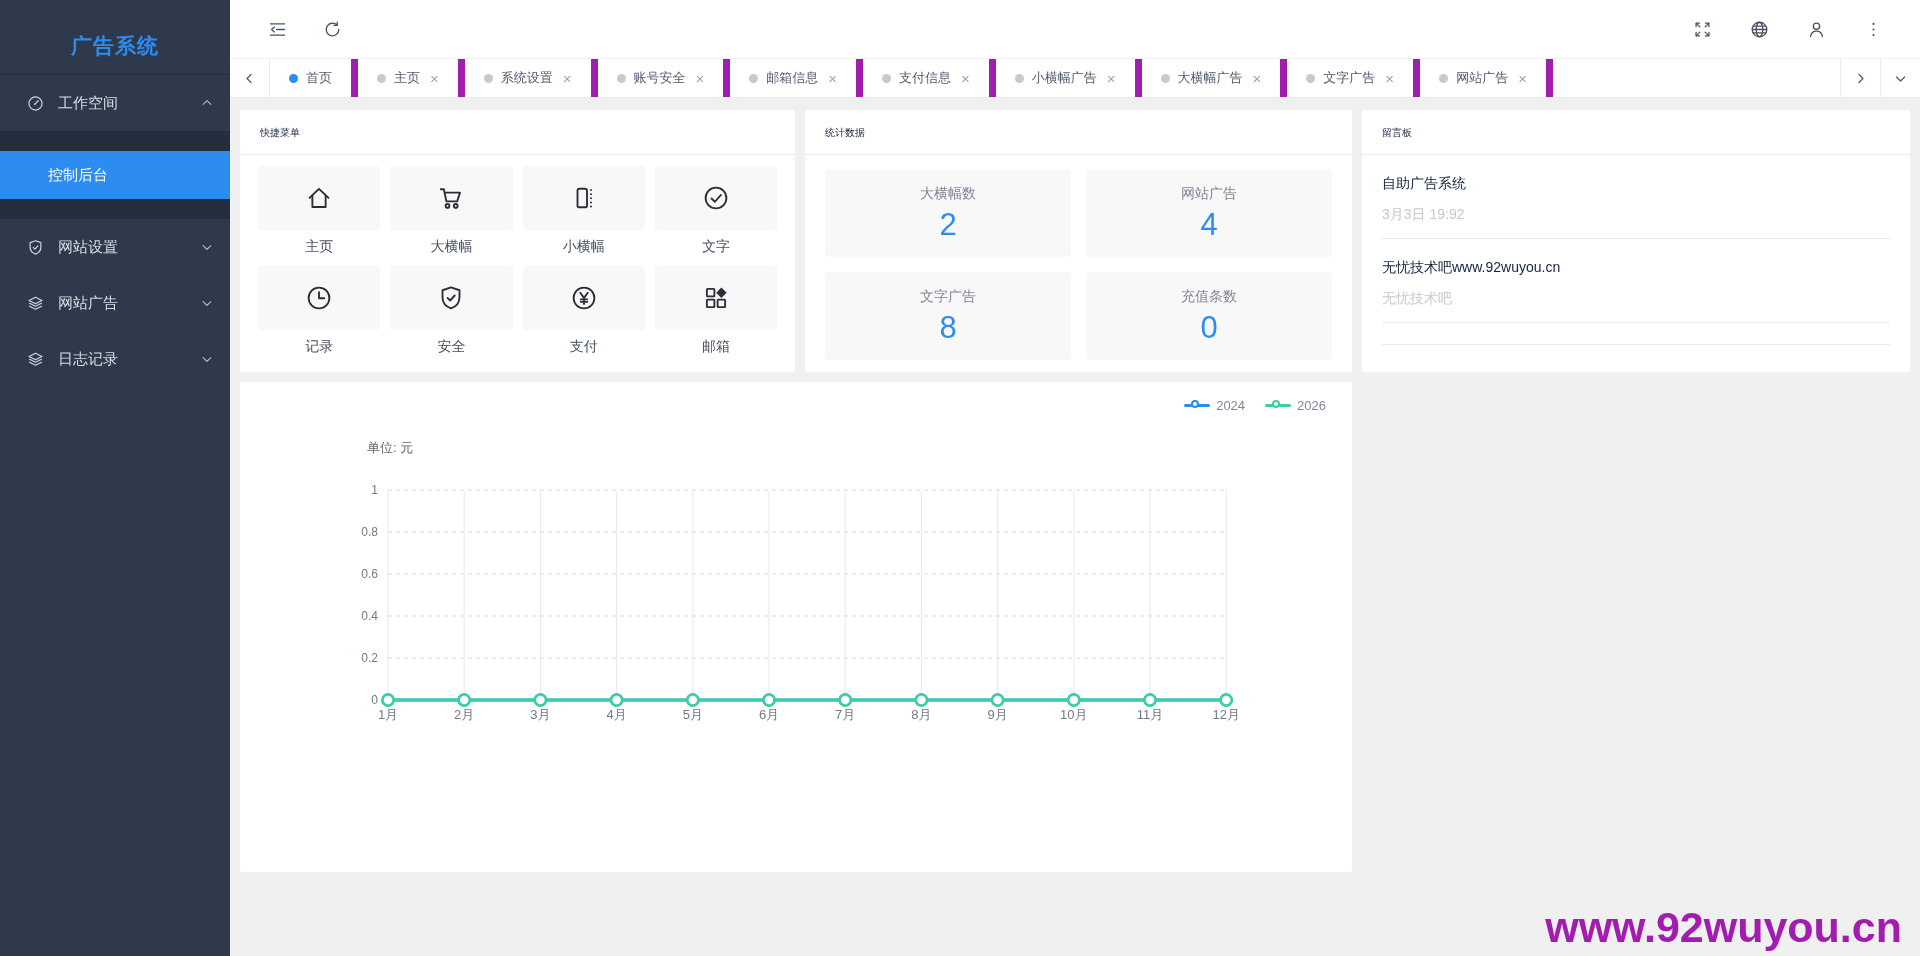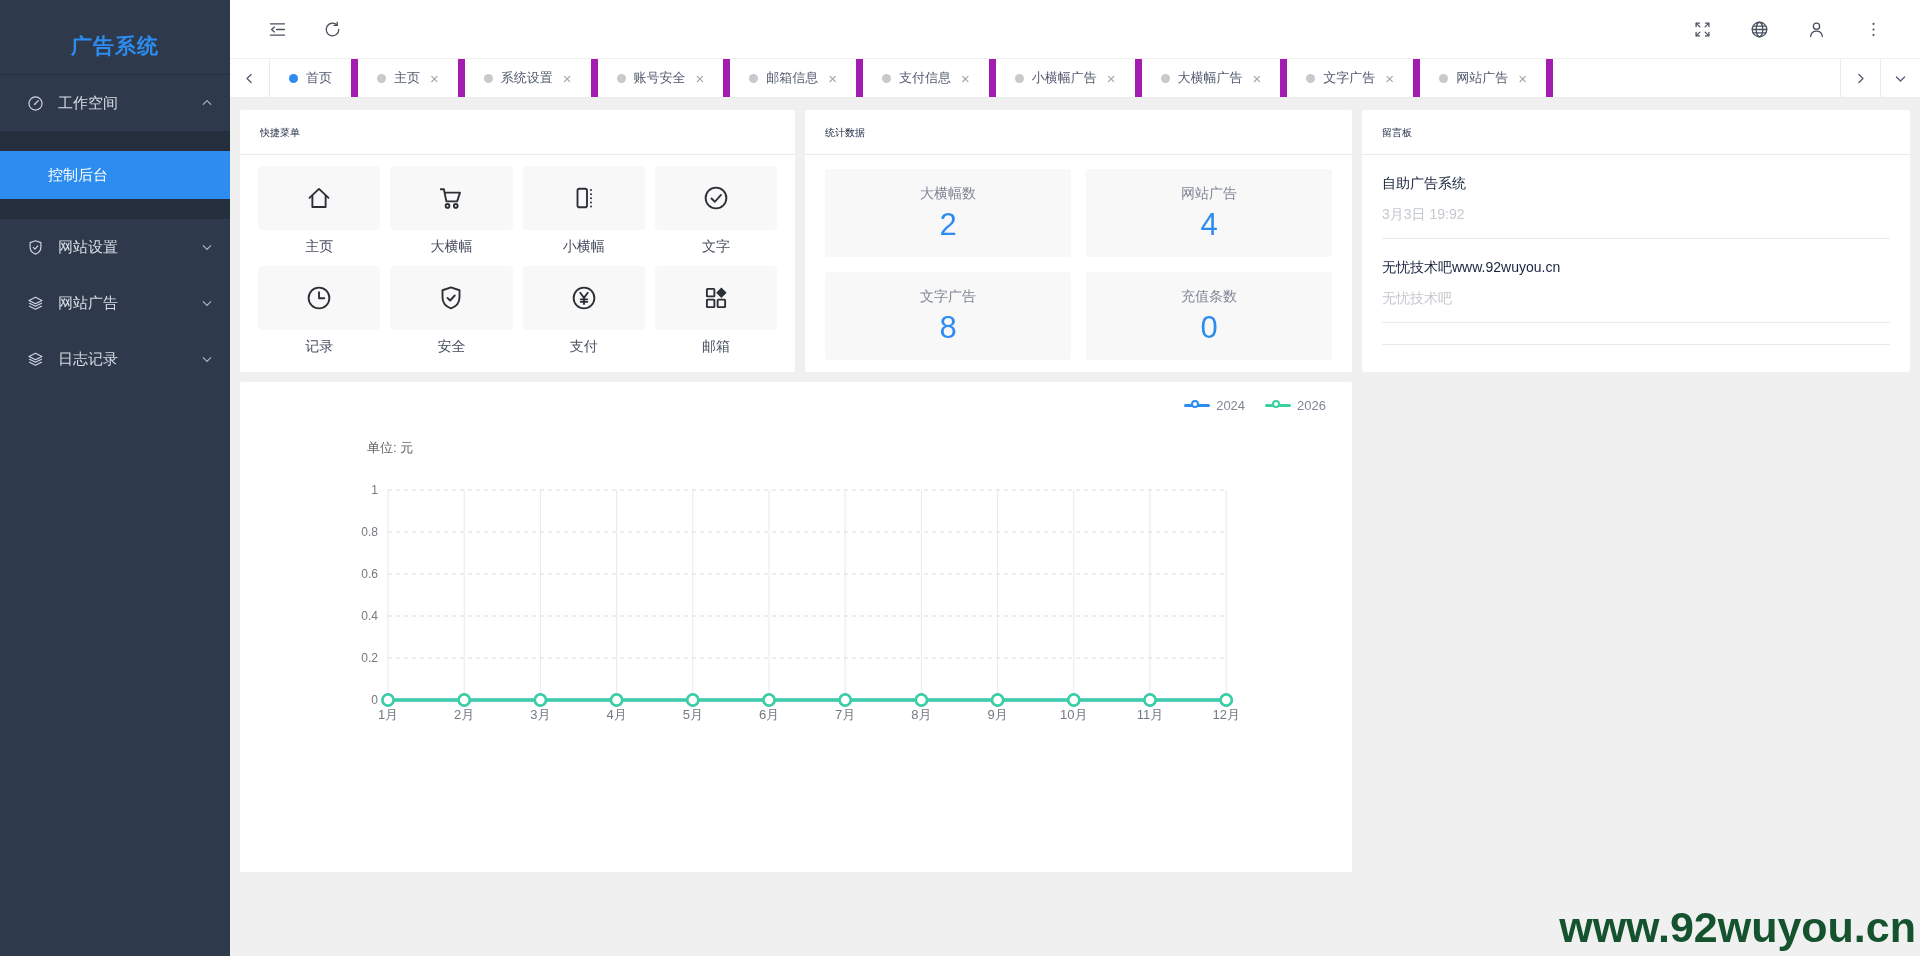--- a/index.html
+++ b/index.html
@@ -65,21 +65,21 @@
   
   .legend { position:absolute; top:16px; right:26px; display:flex; gap:20px; }
   .legend-item { display:flex; align-items:center; gap:6px; font-size:13px; color:#808695; cursor:pointer; }
   .legend-marker { display:inline-block; position:relative; width:26px; height:12px; }
   .lm-line { position:absolute; left:0; top:4px; width:26px; height:3px; background:currentColor; border-radius:2px; }
   .lm-circle { position:absolute; left:7px; top:0; width:8px; height:8px; border:2.5px solid currentColor; border-radius:50%; background:#fff; }
   .chart-unit { position:absolute; left:127px; top:57px; font-size:13px; color:#666; }
   #chartSvg { position:absolute; left:100px; top:88px; }
   #chartSvg text { font-family:"Liberation Sans","DejaVu Sans",sans-serif; }
 
-  .watermark { position:absolute; right:4px; bottom:4px; font-size:43px; font-weight:bold; color:#14532d; letter-spacing:0; z-index:9; }
+  .watermark { position:absolute; right:18px; bottom:4px; font-size:43px; font-weight:bold; color:#a21caf; letter-spacing:0; z-index:9; }
 </style>
 </head>
 <body>
 
 <aside class="sidebar">
   <div class="logo">广告系统</div>
   <nav id="menu">
       <div class="menu-item">
         <span class="mi-icon">
           <svg viewBox="0 0 24 24" fill="none" stroke="currentColor" stroke-width="1.5" stroke-linecap="round" stroke-linejoin="round">

